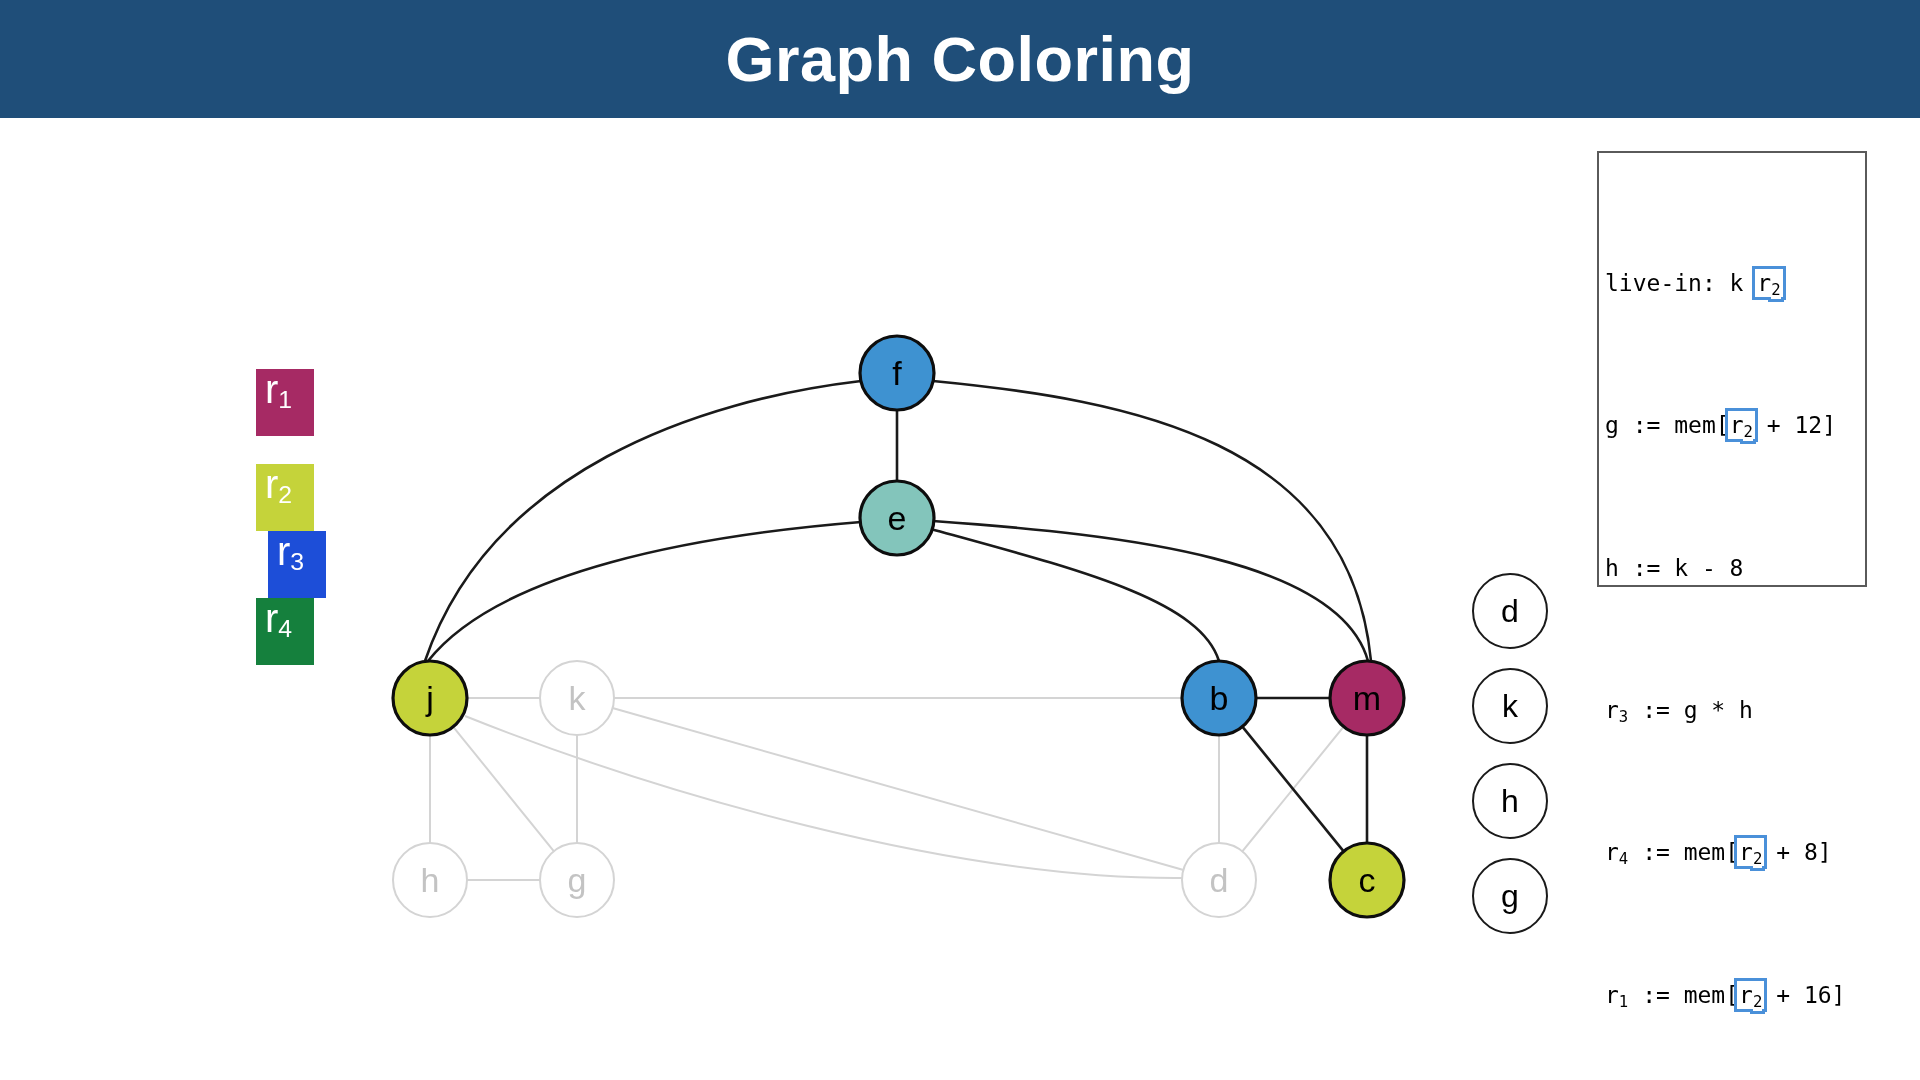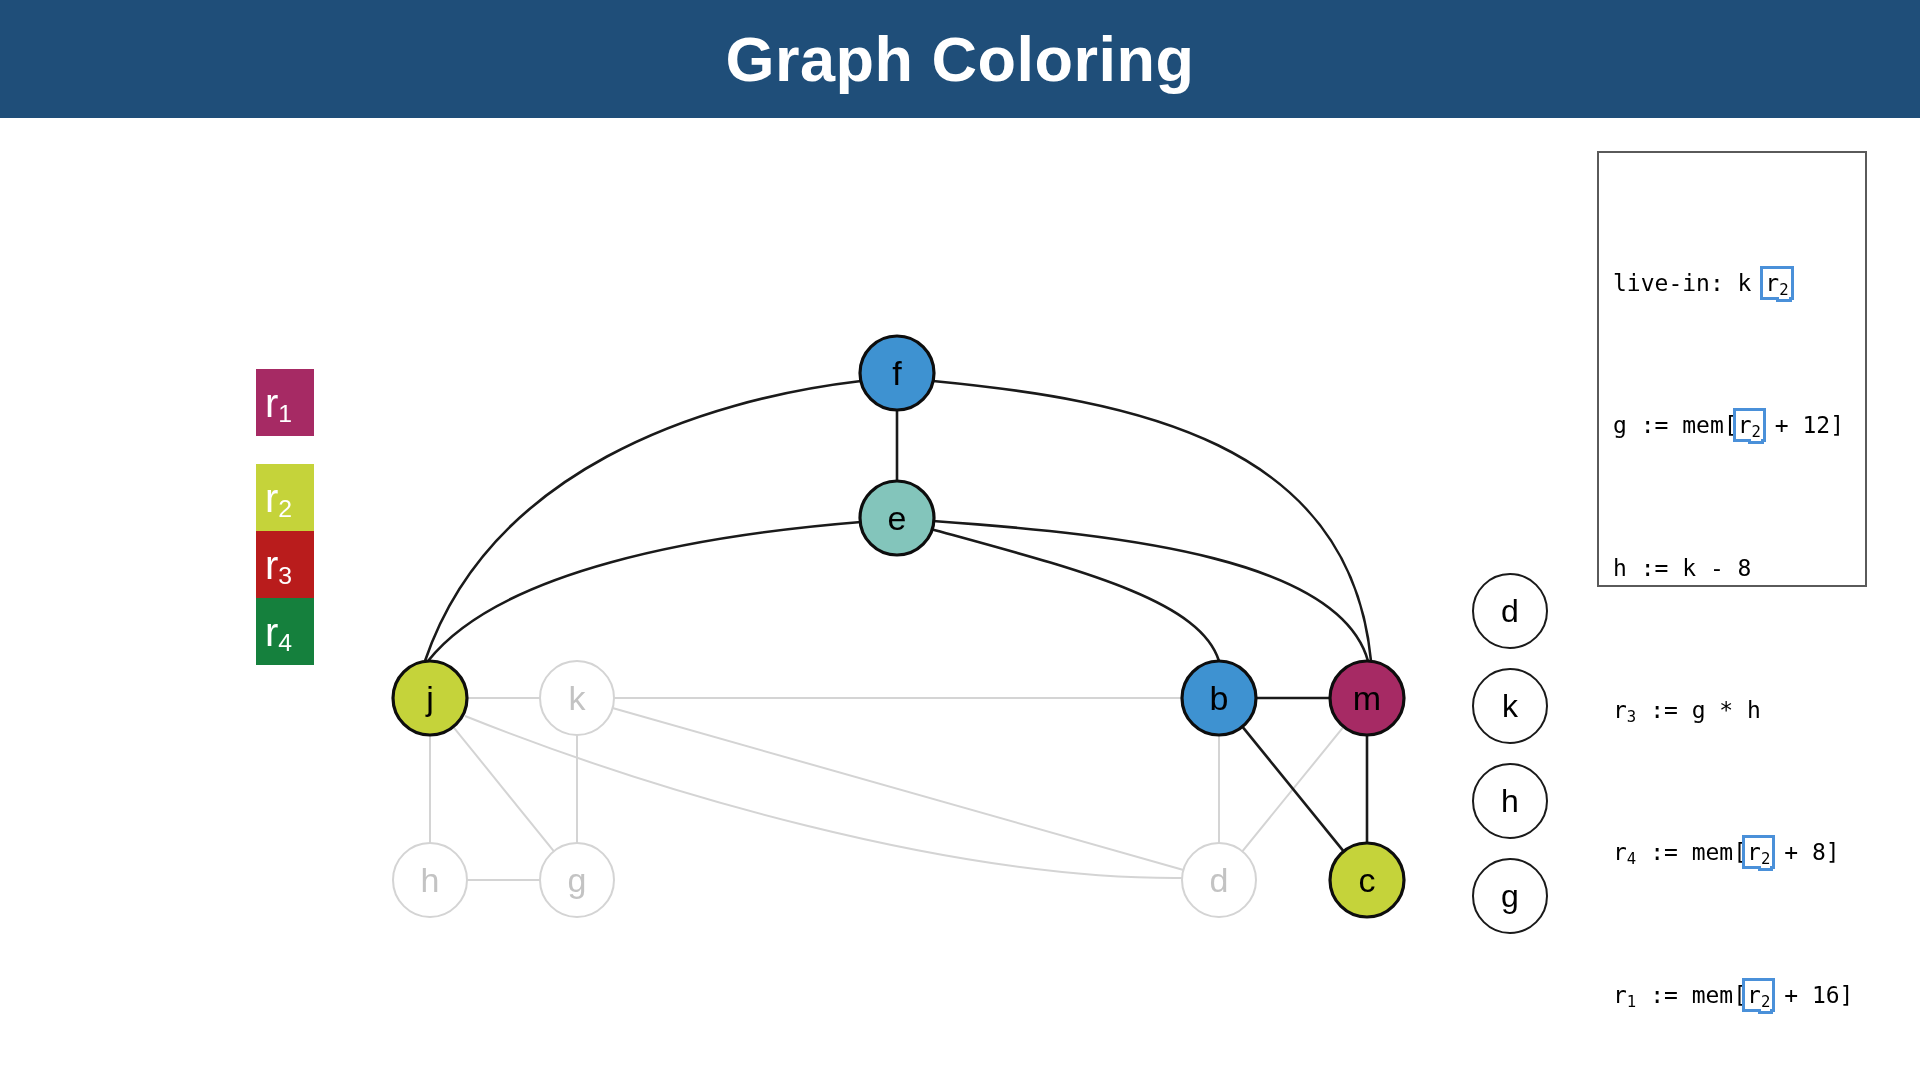--- a/index.html
+++ b/index.html
@@ -43,21 +43,21 @@
   #legend {
     position: absolute;
     left: 256px;
     top: 369px;
     width: 58px;
   }
   .legend-swatch {
     width: 58px;
     height: 67px;
     display: flex;
-    align-items: center;
+    align-items: flex-start;
     padding-left: 9px;
     box-sizing: border-box;
   }
   .legend-label {
     color: #ffffff;
     font-size: 40px;
     font-family: "Liberation Sans", sans-serif;
     line-height: 1;
   }
   .legend-label sub {
@@ -78,21 +78,21 @@
   
   #code-box {
     position: absolute;
     left: 1597px;
     top: 151px;
     width: 270px;
     height: 436px;
     border: 2px solid #5a5a5a;
     background: #ffffff;
     box-sizing: border-box;
-    padding: 6px 0 0 14px;
+    padding: 6px 0 0 6px;
   }
   #code-lines {
     font-family: "DejaVu Sans Mono", monospace;
     font-size: 23px;
     line-height: 35.6px;
     color: #000000;
     white-space: pre;
   }
   .code-line { position: relative; height: 35.6px; }
   .code-line sub {
@@ -138,21 +138,21 @@
     <div id="title-text">Graph Coloring</div>
   </div>
 
   <div id="legend">
     <div class="legend-swatch" style="background:#a62a64;">
       <span class="legend-label">r<sub>1</sub></span>
     </div>
     <div class="legend-swatch" style="background:#c5d33a;margin-top:28px;">
       <span class="legend-label">r<sub>2</sub></span>
     </div>
-    <div class="legend-swatch" style="background:#b91c1c;">
+    <div class="legend-swatch" style="background:#1d4ed8;margin-left:12px;">
       <span class="legend-label">r<sub>3</sub></span>
     </div>
     <div class="legend-swatch" style="background:#15803d;">
       <span class="legend-label">r<sub>4</sub></span>
     </div>
   </div>
 
   <svg id="graph" viewBox="0 0 1920 1080" xmlns="http://www.w3.org/2000/svg">
     <g id="edge-layer">
         <line x1="466" y1="698" x2="541" y2="698" stroke="#d4d4d4" stroke-width="2"></line>

